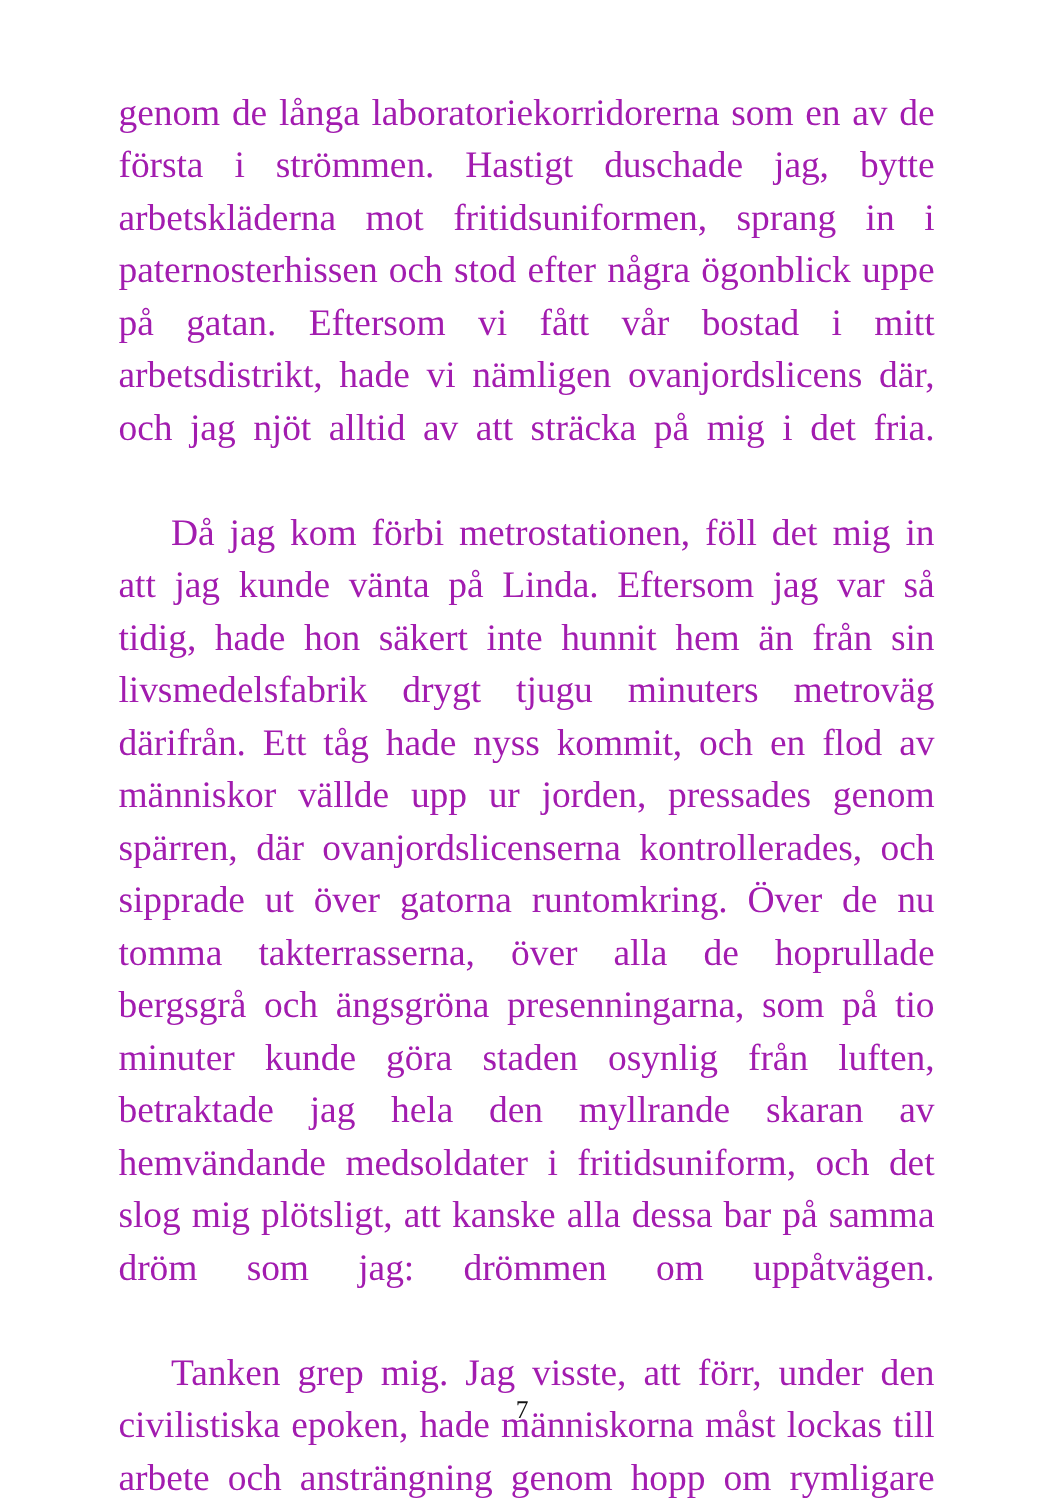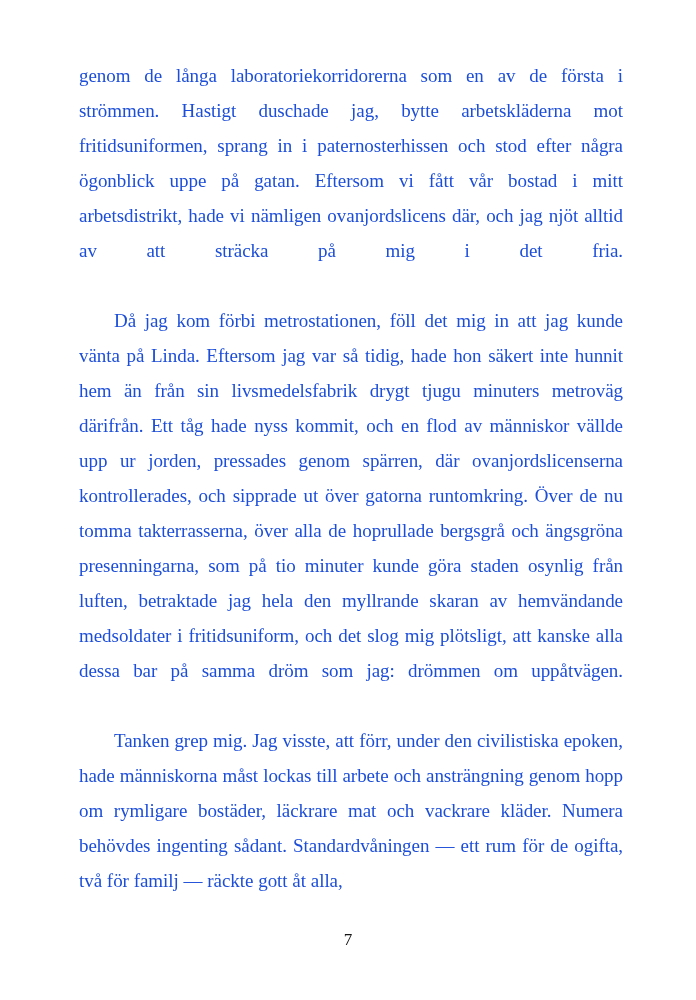--- a/index.html
+++ b/index.html
@@ -19,22 +19,22 @@
     box-sizing: border-box;
   }
   #text-block {
     position: absolute;
     left: 79px;
     top: 58px;
     width: 544px;
   }
   .para {
     margin: 0;
-    color: #1d4ed8;
-    font-size: 19px;
+    color: #a21caf;
+    font-size: 25px;
     line-height: 35px;
     text-align: justify;
     text-justify: inter-word;
     letter-spacing: -0.05px;
     word-spacing: 0.1px;
     -webkit-font-smoothing: antialiased;
   }
   .para.indent {
     text-indent: 35px;
   }

